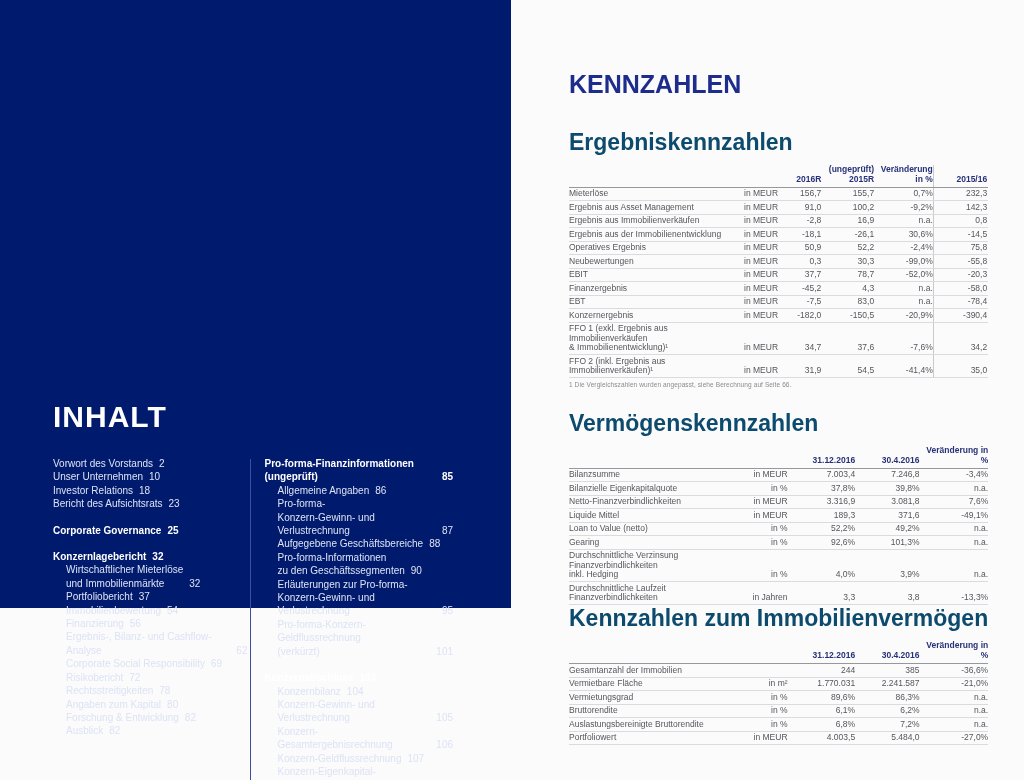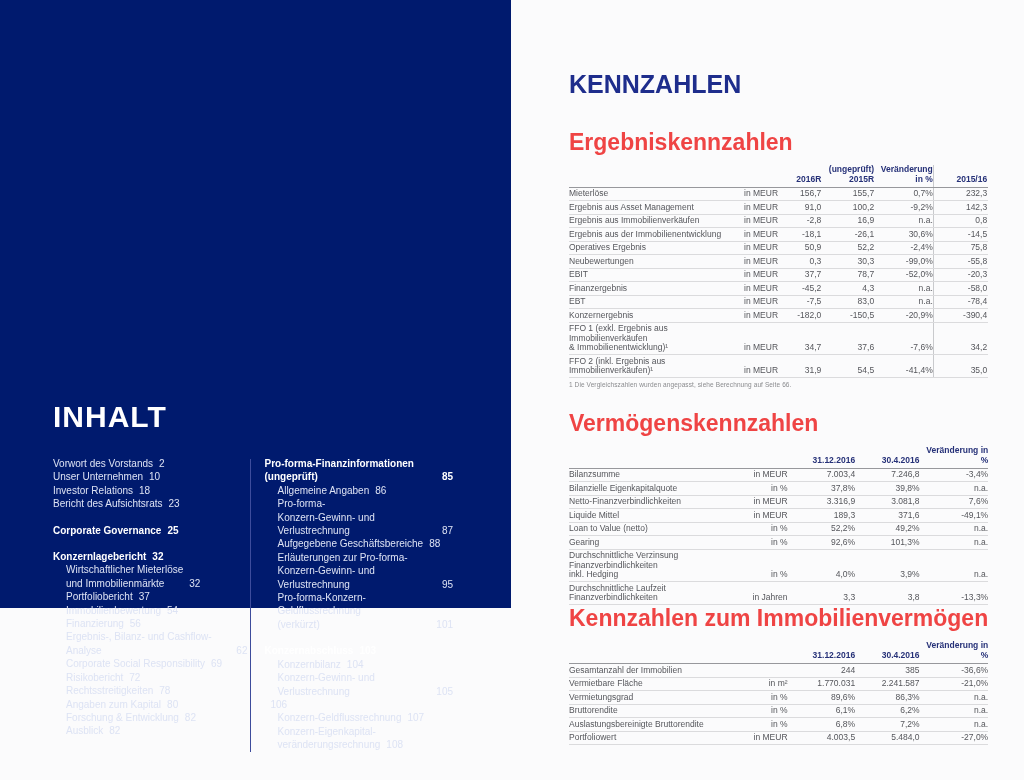--- a/index.html
+++ b/index.html
@@ -45,21 +45,21 @@
   
   .right-panel {
     flex: 1; background: #FBFBFC;
     padding: 0 58px; color: #55565B;
   }
   .page-title {
     margin: 70px 0 16px 0;
     font-size: 25px; font-weight: bold; color: #1E2D8C; white-space: nowrap;
   }
   .section-title {
-    margin: 0; font-size: 23px; font-weight: bold; color: #ef4444; white-space: nowrap;
+    margin: 0; font-size: 23px; font-weight: bold; color: #0c4a6e; white-space: nowrap;
   }
   .sec-ergebnis .section-title   { margin-top: 30px; }
   .sec-vermoegen .section-title  { margin-top: 22px; }
   .sec-immobilien .section-title { }
 
   table.kpi-table {
     width: 100%; border-collapse: collapse; table-layout: fixed;
     margin-top: 9px; font-size: 8.5px;
   }
   .kpi-table th {
@@ -199,20 +199,25 @@
           <span class="toc-label">Pro-forma-
 Konzern-Gewinn- und Verlustrechnung</span>
           <span class="toc-page">87</span>
         </div>
 
         <div class="toc-item" data-variant="indent">
           <span class="toc-label">Aufgegebene Geschäftsbereiche</span>
           <span class="toc-page">88</span>
         </div>
 
+        <div class="toc-item" data-variant="indent">
+          <span class="toc-label">Pro-forma-Informationen
+zu den Geschäftssegmenten</span>
+          <span class="toc-page">90</span>
+        </div>
 
         <div class="toc-item" data-variant="indent">
           <span class="toc-label">Erläuterungen zur Pro-forma-
 Konzern-Gewinn- und Verlustrechnung</span>
           <span class="toc-page">95</span>
         </div>
 
         <div class="toc-item" data-variant="indent">
           <span class="toc-label">Pro-forma-Konzern-Geldflussrechnung
 (verkürzt)</span>
@@ -228,20 +233,21 @@
           <span class="toc-label">Konzernbilanz</span>
           <span class="toc-page">104</span>
         </div>
 
         <div class="toc-item" data-variant="indent">
           <span class="toc-label">Konzern-Gewinn- und Verlustrechnung</span>
           <span class="toc-page">105</span>
         </div>
 
         <div class="toc-item" data-variant="indent">
+          <span class="toc-label">Konzern-Gesamtergebnisrechnung</span>
           <span class="toc-page">106</span>
         </div>
 
         <div class="toc-item" data-variant="indent">
           <span class="toc-label">Konzern-Geldflussrechnung</span>
           <span class="toc-page">107</span>
         </div>
 
         <div class="toc-item" data-variant="indent">
           <span class="toc-label">Konzern-Eigenkapital-

